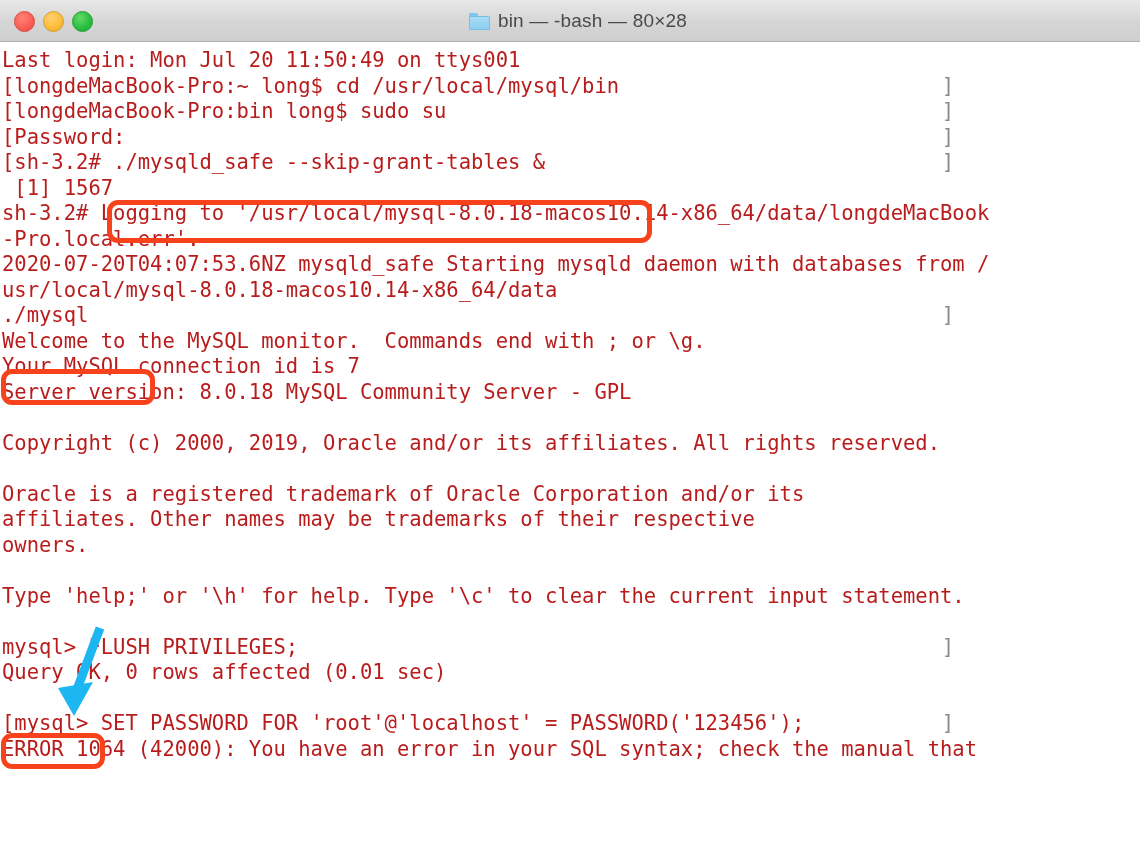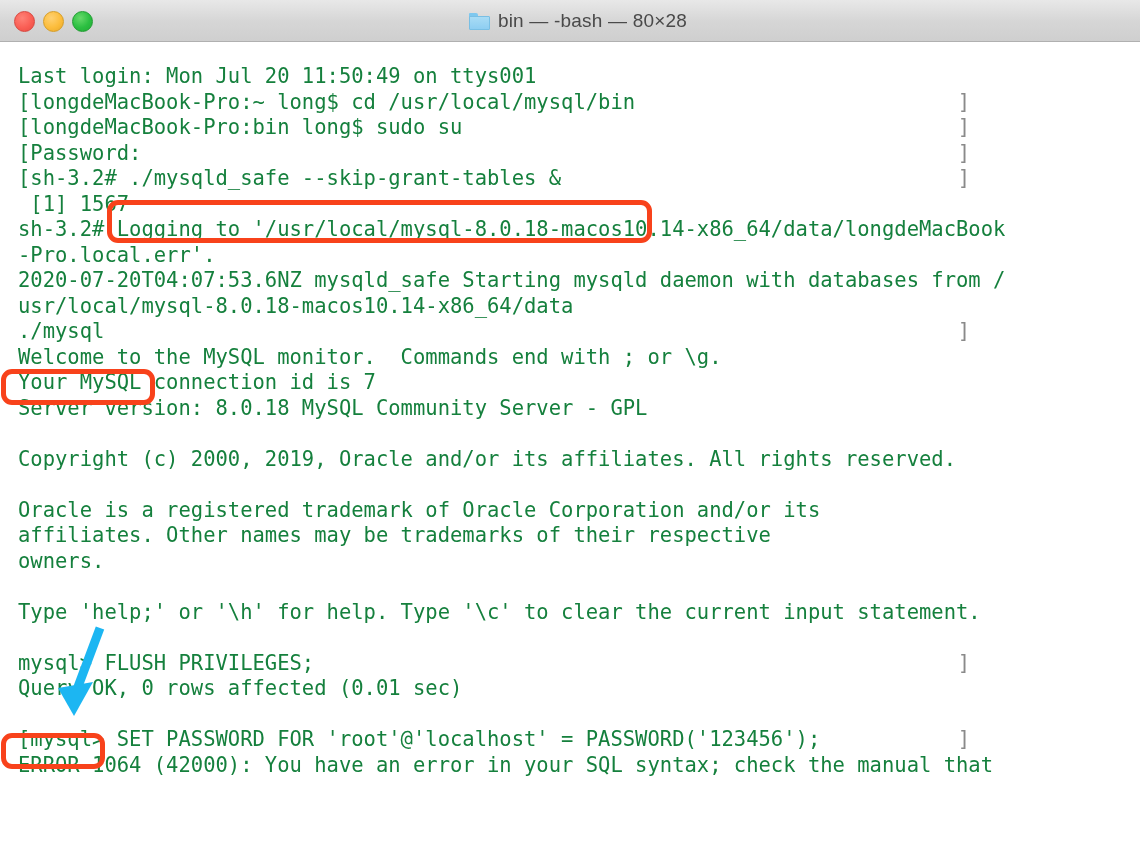--- a/index.html
+++ b/index.html
@@ -104,25 +104,25 @@
     background: #ffffff;
     overflow: hidden;
   }
 
   #terminal-text {
     position: absolute;
     left: 0;
     top: 0;
     width: 956px;
     padding: 6px 0 0 0;
-    margin: 16px;
+    margin: 0;
     font-family: "DejaVu Sans Mono", "Liberation Mono", monospace;
     font-size: 20.5px;
     line-height: 25.5px;
-    color: #15803d;
+    color: #b91c1c;
     white-space: pre;
     letter-spacing: 0px;
   }
   .tline {
     display: block;
     height: 25.5px;
     padding-left: 2px;
     position: relative;
   }
   

